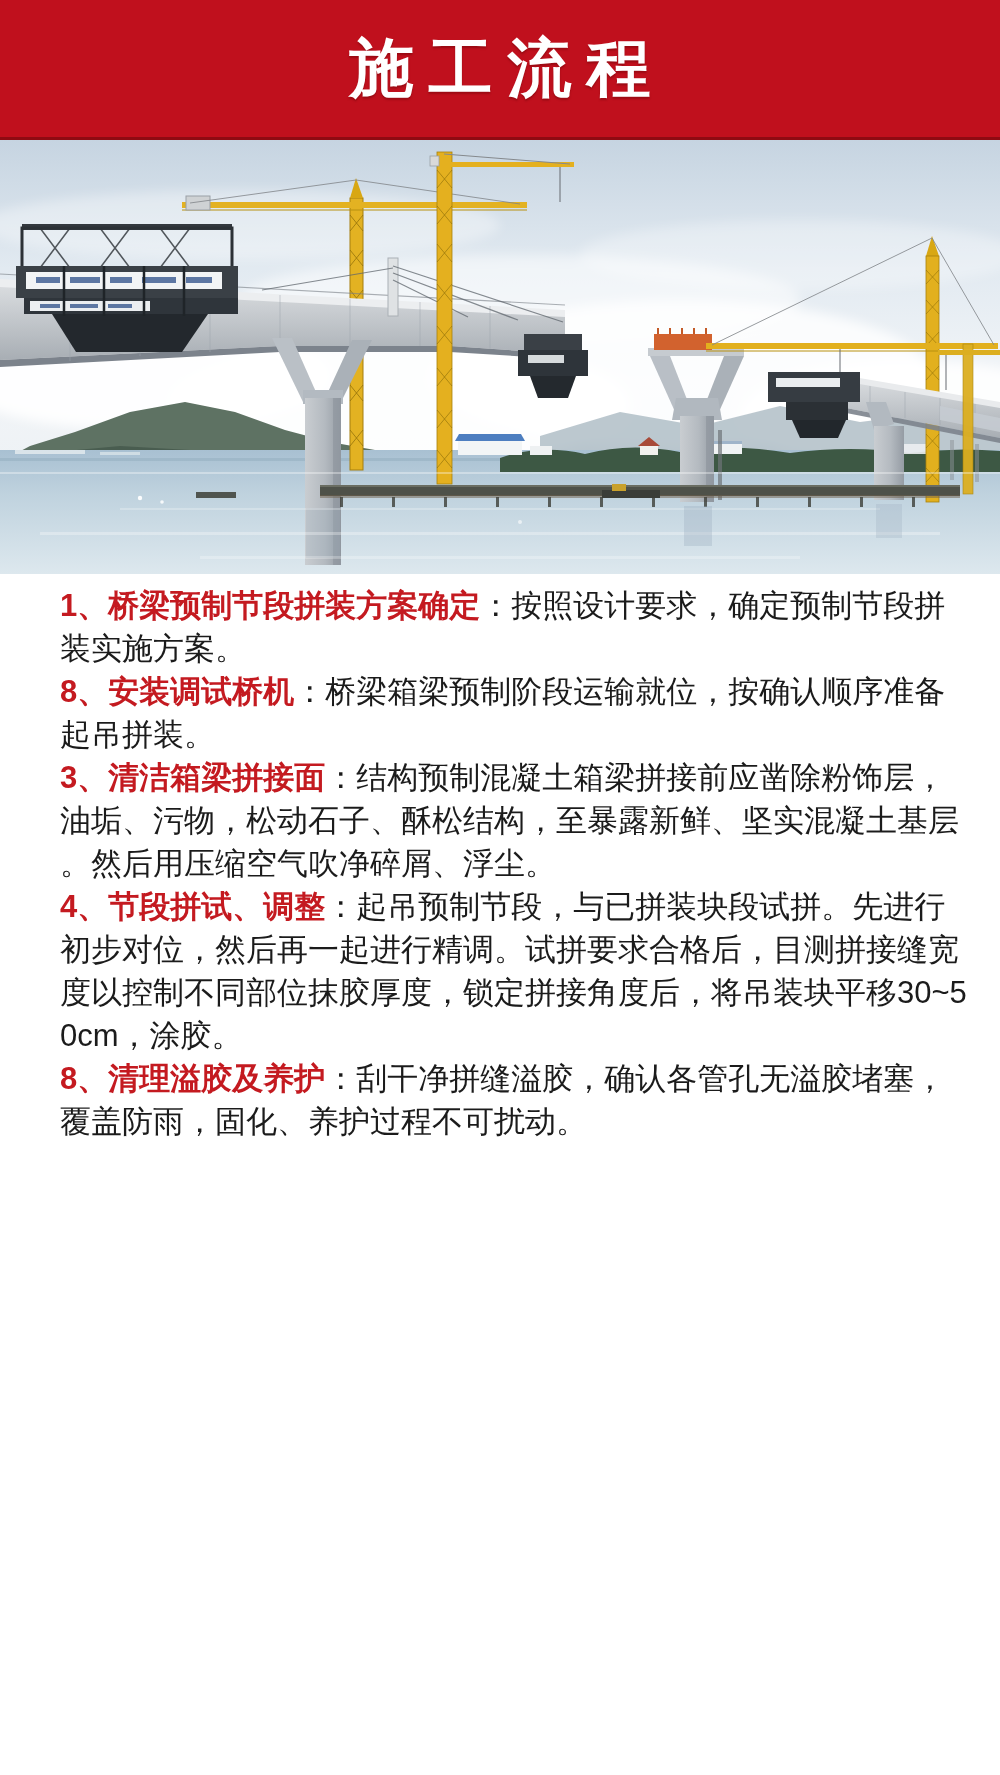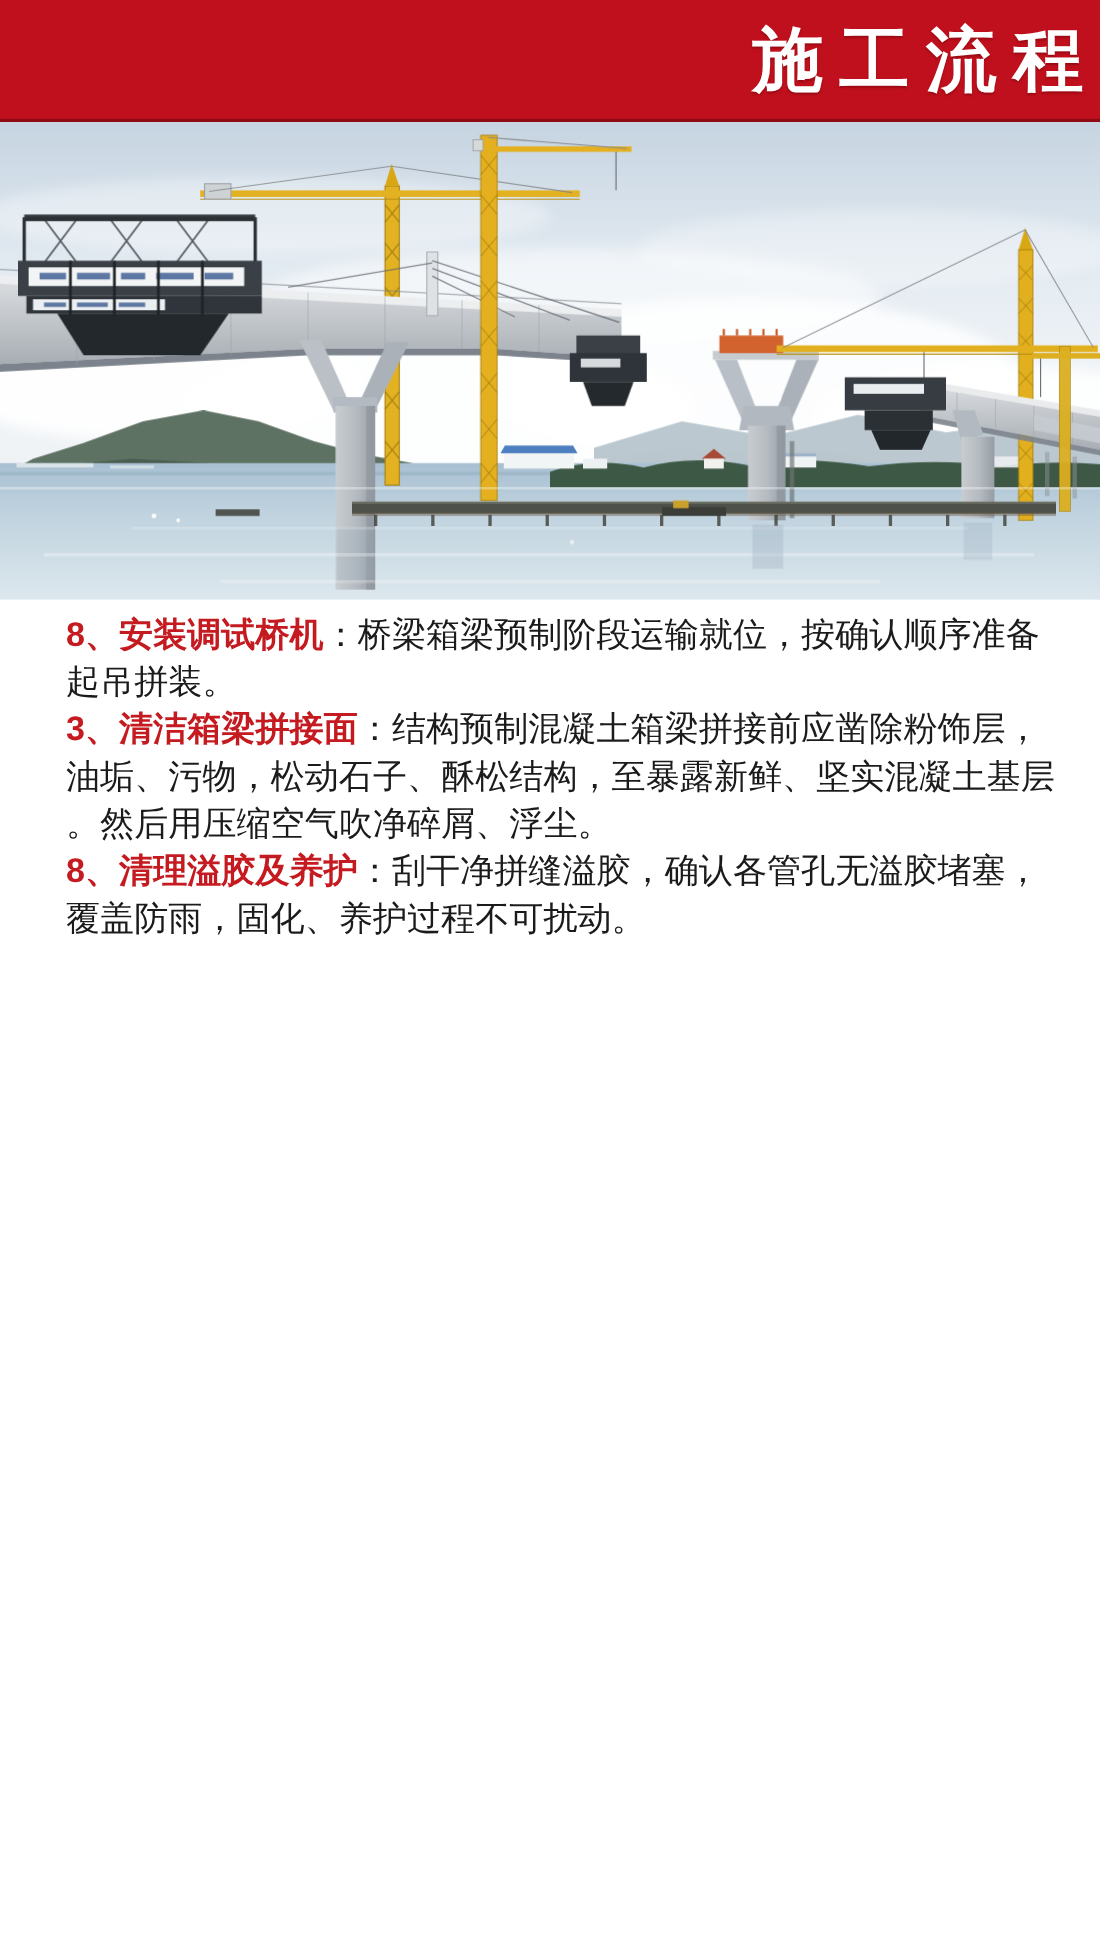--- a/index.html
+++ b/index.html
@@ -2,24 +2,24 @@
 <html lang="zh" style="--page_bg: #ffffff; --banner_bg: #c0101d; --banner_border: #8f0a12; --banner_text: #ffffff; --heading_red: #c41a20; --body_text: #1b1b1b;"><head>
 <meta charset="utf-8">
 <style>
   html,body{margin:0;padding:0}
   body{
     width:1000px;height:1775px;overflow:hidden;
     background:var(--page_bg,#ffffff);
     font-family:"Liberation Sans","DejaVu Sans",sans-serif;
   }
   .banner{
-    height:111px;box-sizing:border-box;
+    height:140px;box-sizing:border-box;
     background:var(--banner_bg,#c0101d);
     border-bottom:3px solid var(--banner_border,#8f0a12);
-    display:flex;align-items:center;justify-content:flex-end;
+    display:flex;align-items:center;justify-content:center;
   }
   .banner h1{
     margin:0;color:var(--banner_text,#ffffff);
     font-size:64px;font-weight:bold;letter-spacing:15px;padding-left:15px;
     text-shadow:0 2px 2px rgba(80,0,0,.35);
   }
   .photo{height:434px;line-height:0;background:#e8eef3}
   .photo svg{display:block}
   .steps{
     padding:10px 32px 0 60px;
@@ -233,16 +233,18 @@
   <rect x="200" y="416" width="600" height="3" fill="#ffffff" opacity=".25"></rect>
   <rect x="684" y="366" width="28" height="40" fill="#9fb0bf" opacity=".35"></rect>
   <rect x="876" y="364" width="26" height="34" fill="#9fb0bf" opacity=".3"></rect>
   <circle cx="140" cy="358" r="2.2" fill="#ffffff" opacity=".95"></circle>
   <circle cx="162" cy="362" r="1.8" fill="#ffffff" opacity=".85"></circle>
   <circle cx="520" cy="382" r="2" fill="#ffffff" opacity=".6"></circle>
 </svg>
 </figure>
 
 <main class="steps">
+  <p class="step"><span class="lbl">1、桥梁预制节段拼装方案确定</span><span class="txt">：按照设计要求，确定预制节段拼装实施方案。</span></p>
   <p class="step"><span class="lbl">8、安装调试桥机</span><span class="txt">：桥梁箱梁预制阶段运输就位，按确认顺序准备起吊拼装。</span></p>
   <p class="step"><span class="lbl">3、清洁箱梁拼接面</span><span class="txt">：结构预制混凝土箱梁拼接前应凿除粉饰层，油垢、污物，松动石子、酥松结构，至暴露新鲜、坚实混凝土基层。然后用压缩空气吹净碎屑、浮尘。</span></p>
+  <p class="step"><span class="lbl">4、节段拼试、调整</span><span class="txt">：起吊预制节段，与已拼装块段试拼。先进行初步对位，然后再一起进行精调。试拼要求合格后，目测拼接缝宽度以控制不同部位抹胶厚度，锁定拼接角度后，将吊装块平移30~50cm，涂胶。</span></p>
   <p class="step"><span class="lbl">8、清理溢胶及养护</span><span class="txt">：刮干净拼缝溢胶，确认各管孔无溢胶堵塞，覆盖防雨，固化、养护过程不可扰动。</span></p>
 </main>
 
 </body></html>

